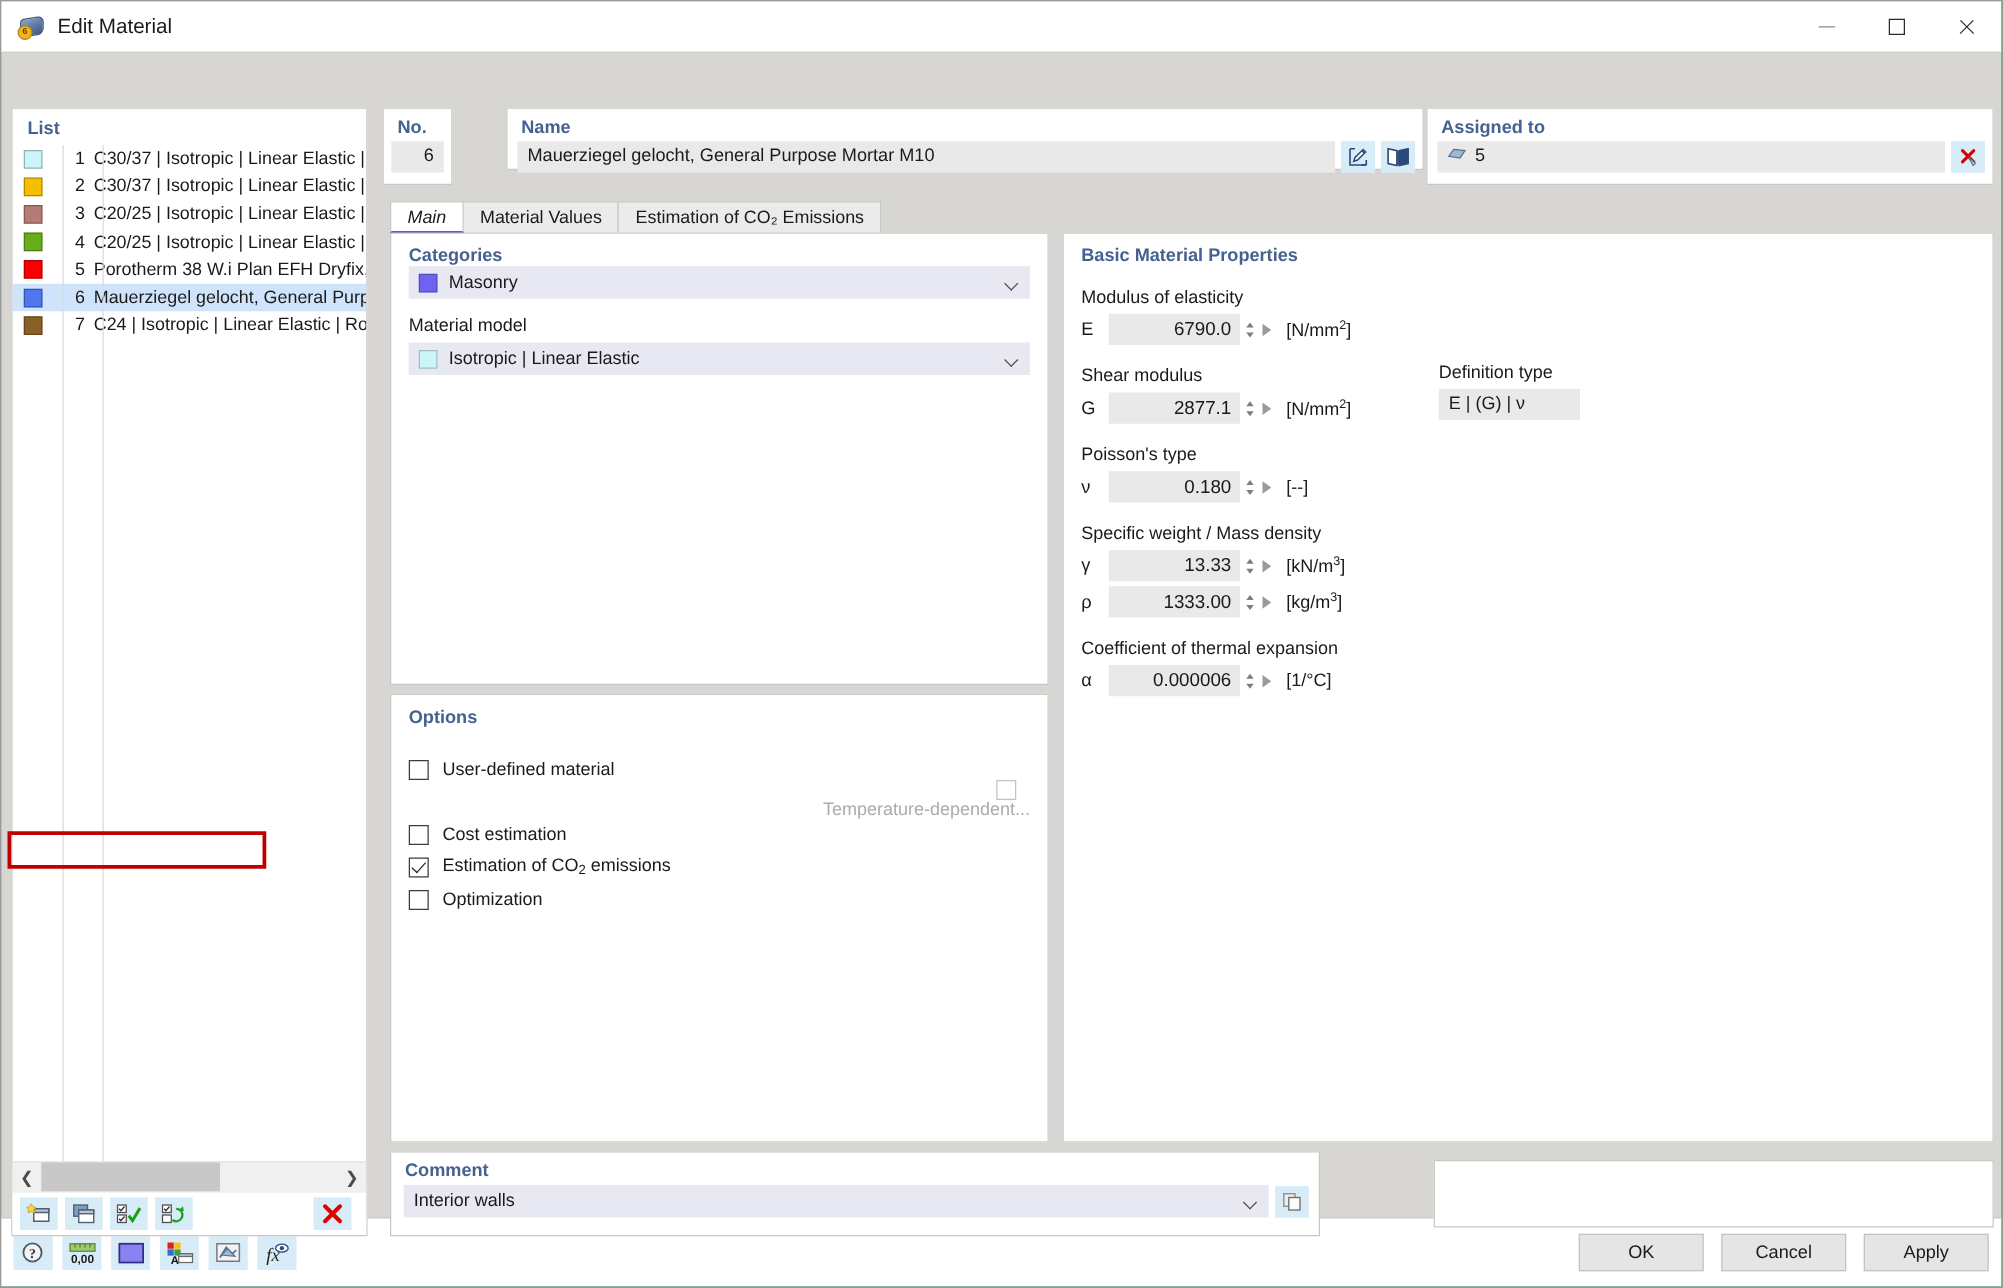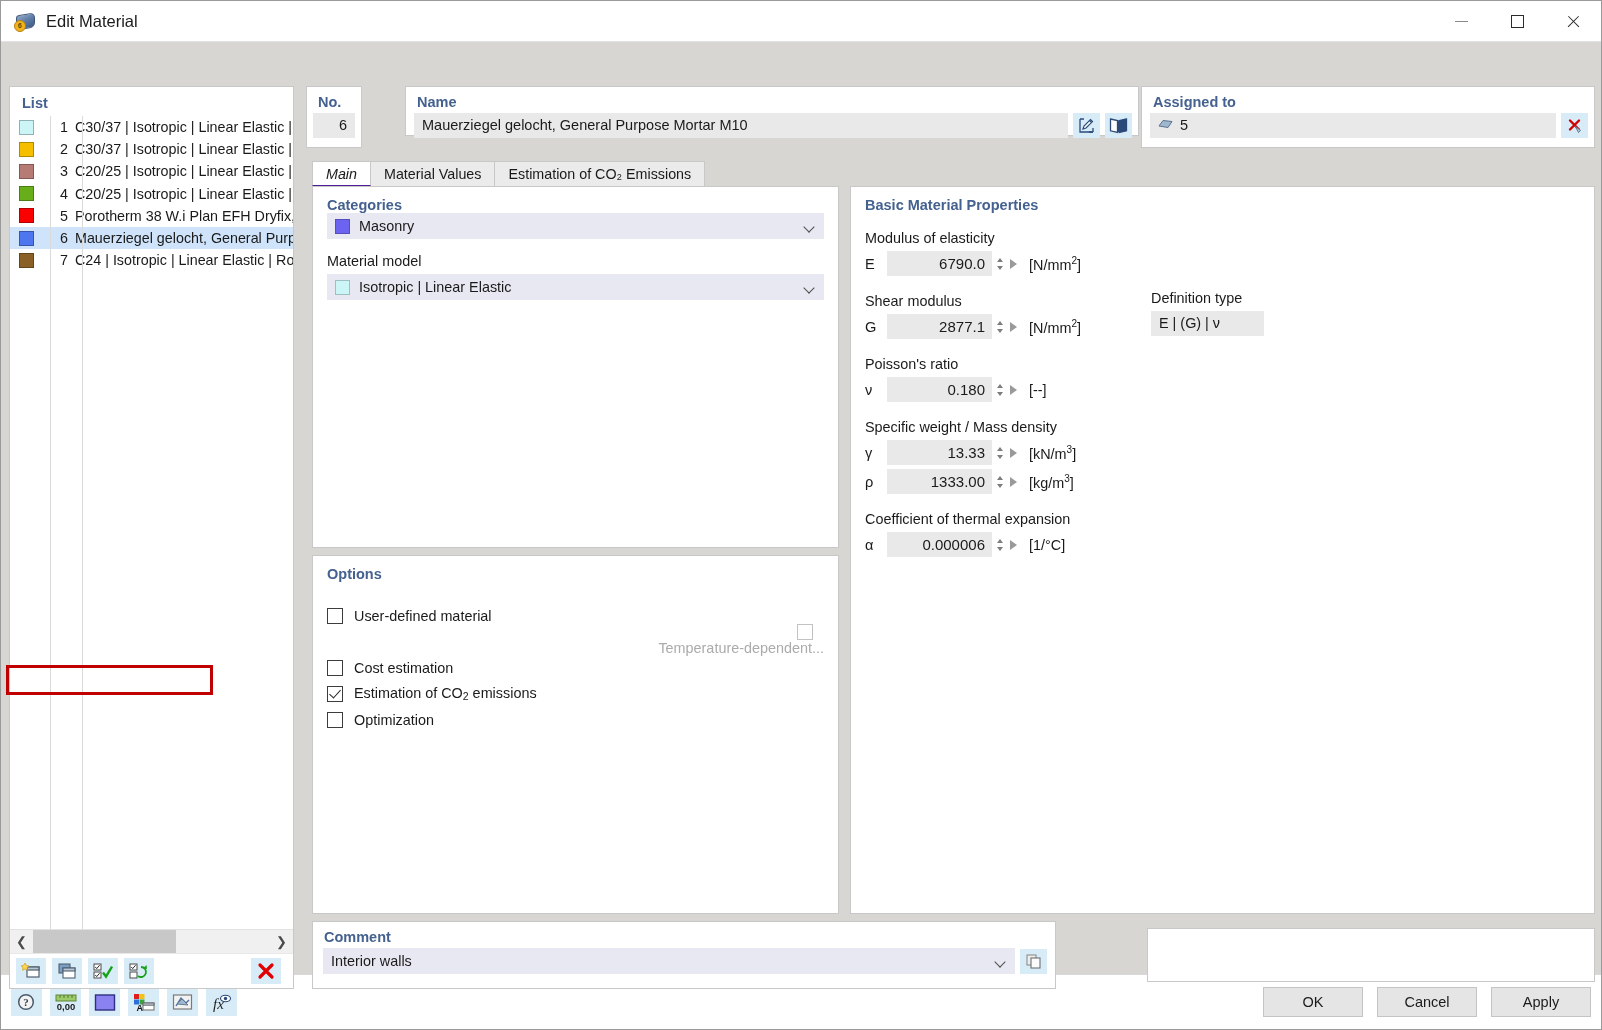--- a/index.html
+++ b/index.html
@@ -663,21 +663,21 @@
                   <i class="up"></i>
                   <i class="dn"></i>
                 </span>
                 <span class="playbtn">
                   <i></i>
                 </span>
                 <span class="unit">[N/mm<sup>2</sup>]</span>
               </div>
             </div>
             <div class="prop-group">
-              <div class="prop-label">Poisson's ratio</div>
+              <div class="prop-label">Poisson's type</div>
               <div class="prop-row">
                 <span class="sym">ν</span>
                 <span class="numbox">0.180</span>
                 <span class="spin">
                   <i class="up"></i>
                   <i class="dn"></i>
                 </span>
                 <span class="playbtn">
                   <i></i>
                 </span>

